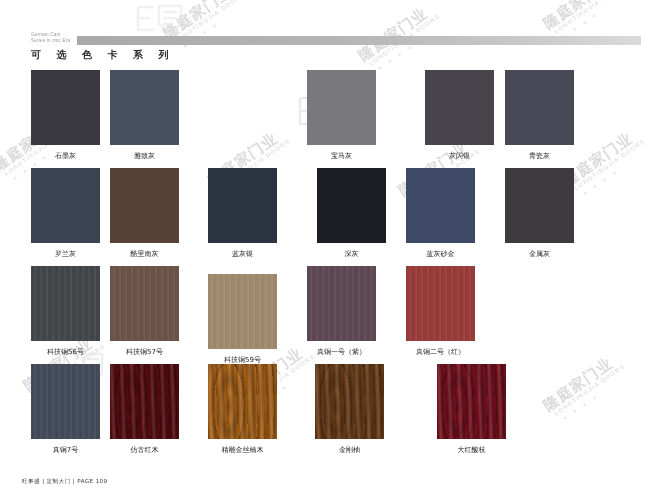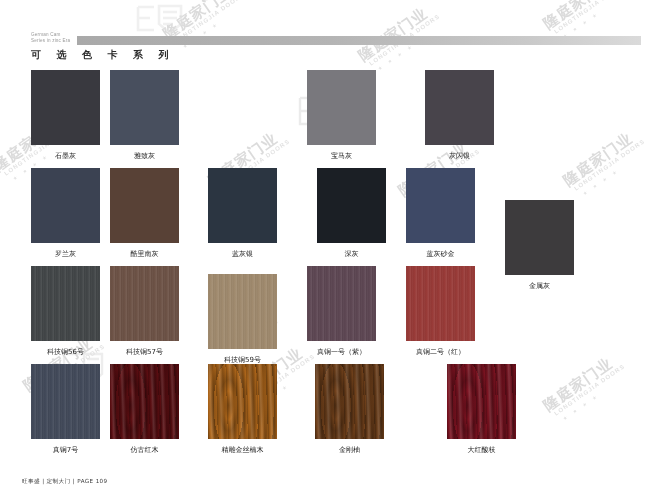--- a/index.html
+++ b/index.html
@@ -291,20 +291,24 @@
       <div class="swatch-label">雅致灰</div>
     </div>
     <div class="cell" style="left:307px;">
       <div class="swatch grain-matte" style="background-color: rgb(126, 125, 130);"></div>
       <div class="swatch-label">宝马灰</div>
     </div>
     <div class="cell" style="left:425px;">
       <div class="swatch grain-matte" style="background-color: rgb(75, 71, 78);"></div>
       <div class="swatch-label">灰闪银</div>
     </div>
+    <div class="cell" style="left:505px;">
+      <div class="swatch grain-matte" style="background-color: rgb(74, 76, 91);"></div>
+      <div class="swatch-label">青瓷灰</div>
+    </div>
   </div>
 
   <div class="row">
     <div class="cell" style="left:31px;">
       <div class="swatch grain-matte" style="background-color: rgb(61, 69, 85);"></div>
       <div class="swatch-label">罗兰灰</div>
     </div>
     <div class="cell" style="left:110px;">
       <div class="swatch grain-matte" style="background-color: rgb(92, 68, 56);"></div>
       <div class="swatch-label">酷里南灰</div>
@@ -314,21 +318,21 @@
       <div class="swatch-label">蓝灰银</div>
     </div>
     <div class="cell" style="left:317px;">
       <div class="swatch grain-matte" style="background-color: rgb(28, 32, 39);"></div>
       <div class="swatch-label">深灰</div>
     </div>
     <div class="cell" style="left:406px;">
       <div class="swatch grain-matte" style="background-color: rgb(65, 76, 106);"></div>
       <div class="swatch-label">蓝灰砂金</div>
     </div>
-    <div class="cell" style="left:505px;margin-top:32px;">
+    <div class="cell" style="left:505px;">
       <div class="swatch grain-matte" style="background-color: rgb(64, 61, 64);"></div>
       <div class="swatch-label">金属灰</div>
     </div>
   </div>
 
   <div class="row">
     <div class="cell" style="left:31px;">
       <div class="swatch grain-fine" style="background-color: rgb(62, 66, 68);"></div>
       <div class="swatch-label">科技铜56号</div>
     </div>
@@ -360,21 +364,21 @@
       <div class="swatch-label">仿古红木</div>
     </div>
     <div class="cell" style="left:208px;">
       <div class="swatch grain-wave" style="background-color: rgb(176, 103, 26);"></div>
       <div class="swatch-label">精雕金丝楠木</div>
     </div>
     <div class="cell" style="left:307px;padding-left:8px;">
       <div class="swatch grain-wave" style="background-color: rgb(112, 64, 26);"></div>
       <div class="swatch-label">金刚柚</div>
     </div>
-    <div class="cell" style="left:406px;padding-left:41px;">
+    <div class="cell" style="left:396px;padding-left:41px;">
       <div class="swatch grain-wave" style="background-color: rgb(124, 18, 32);"></div>
       <div class="swatch-label">大红酸枝</div>
     </div>
   </div>
 
 </div>
 
 <div class="footer">旺事盛  |  定制大门 | PAGE 109</div>
 
 </body></html>

